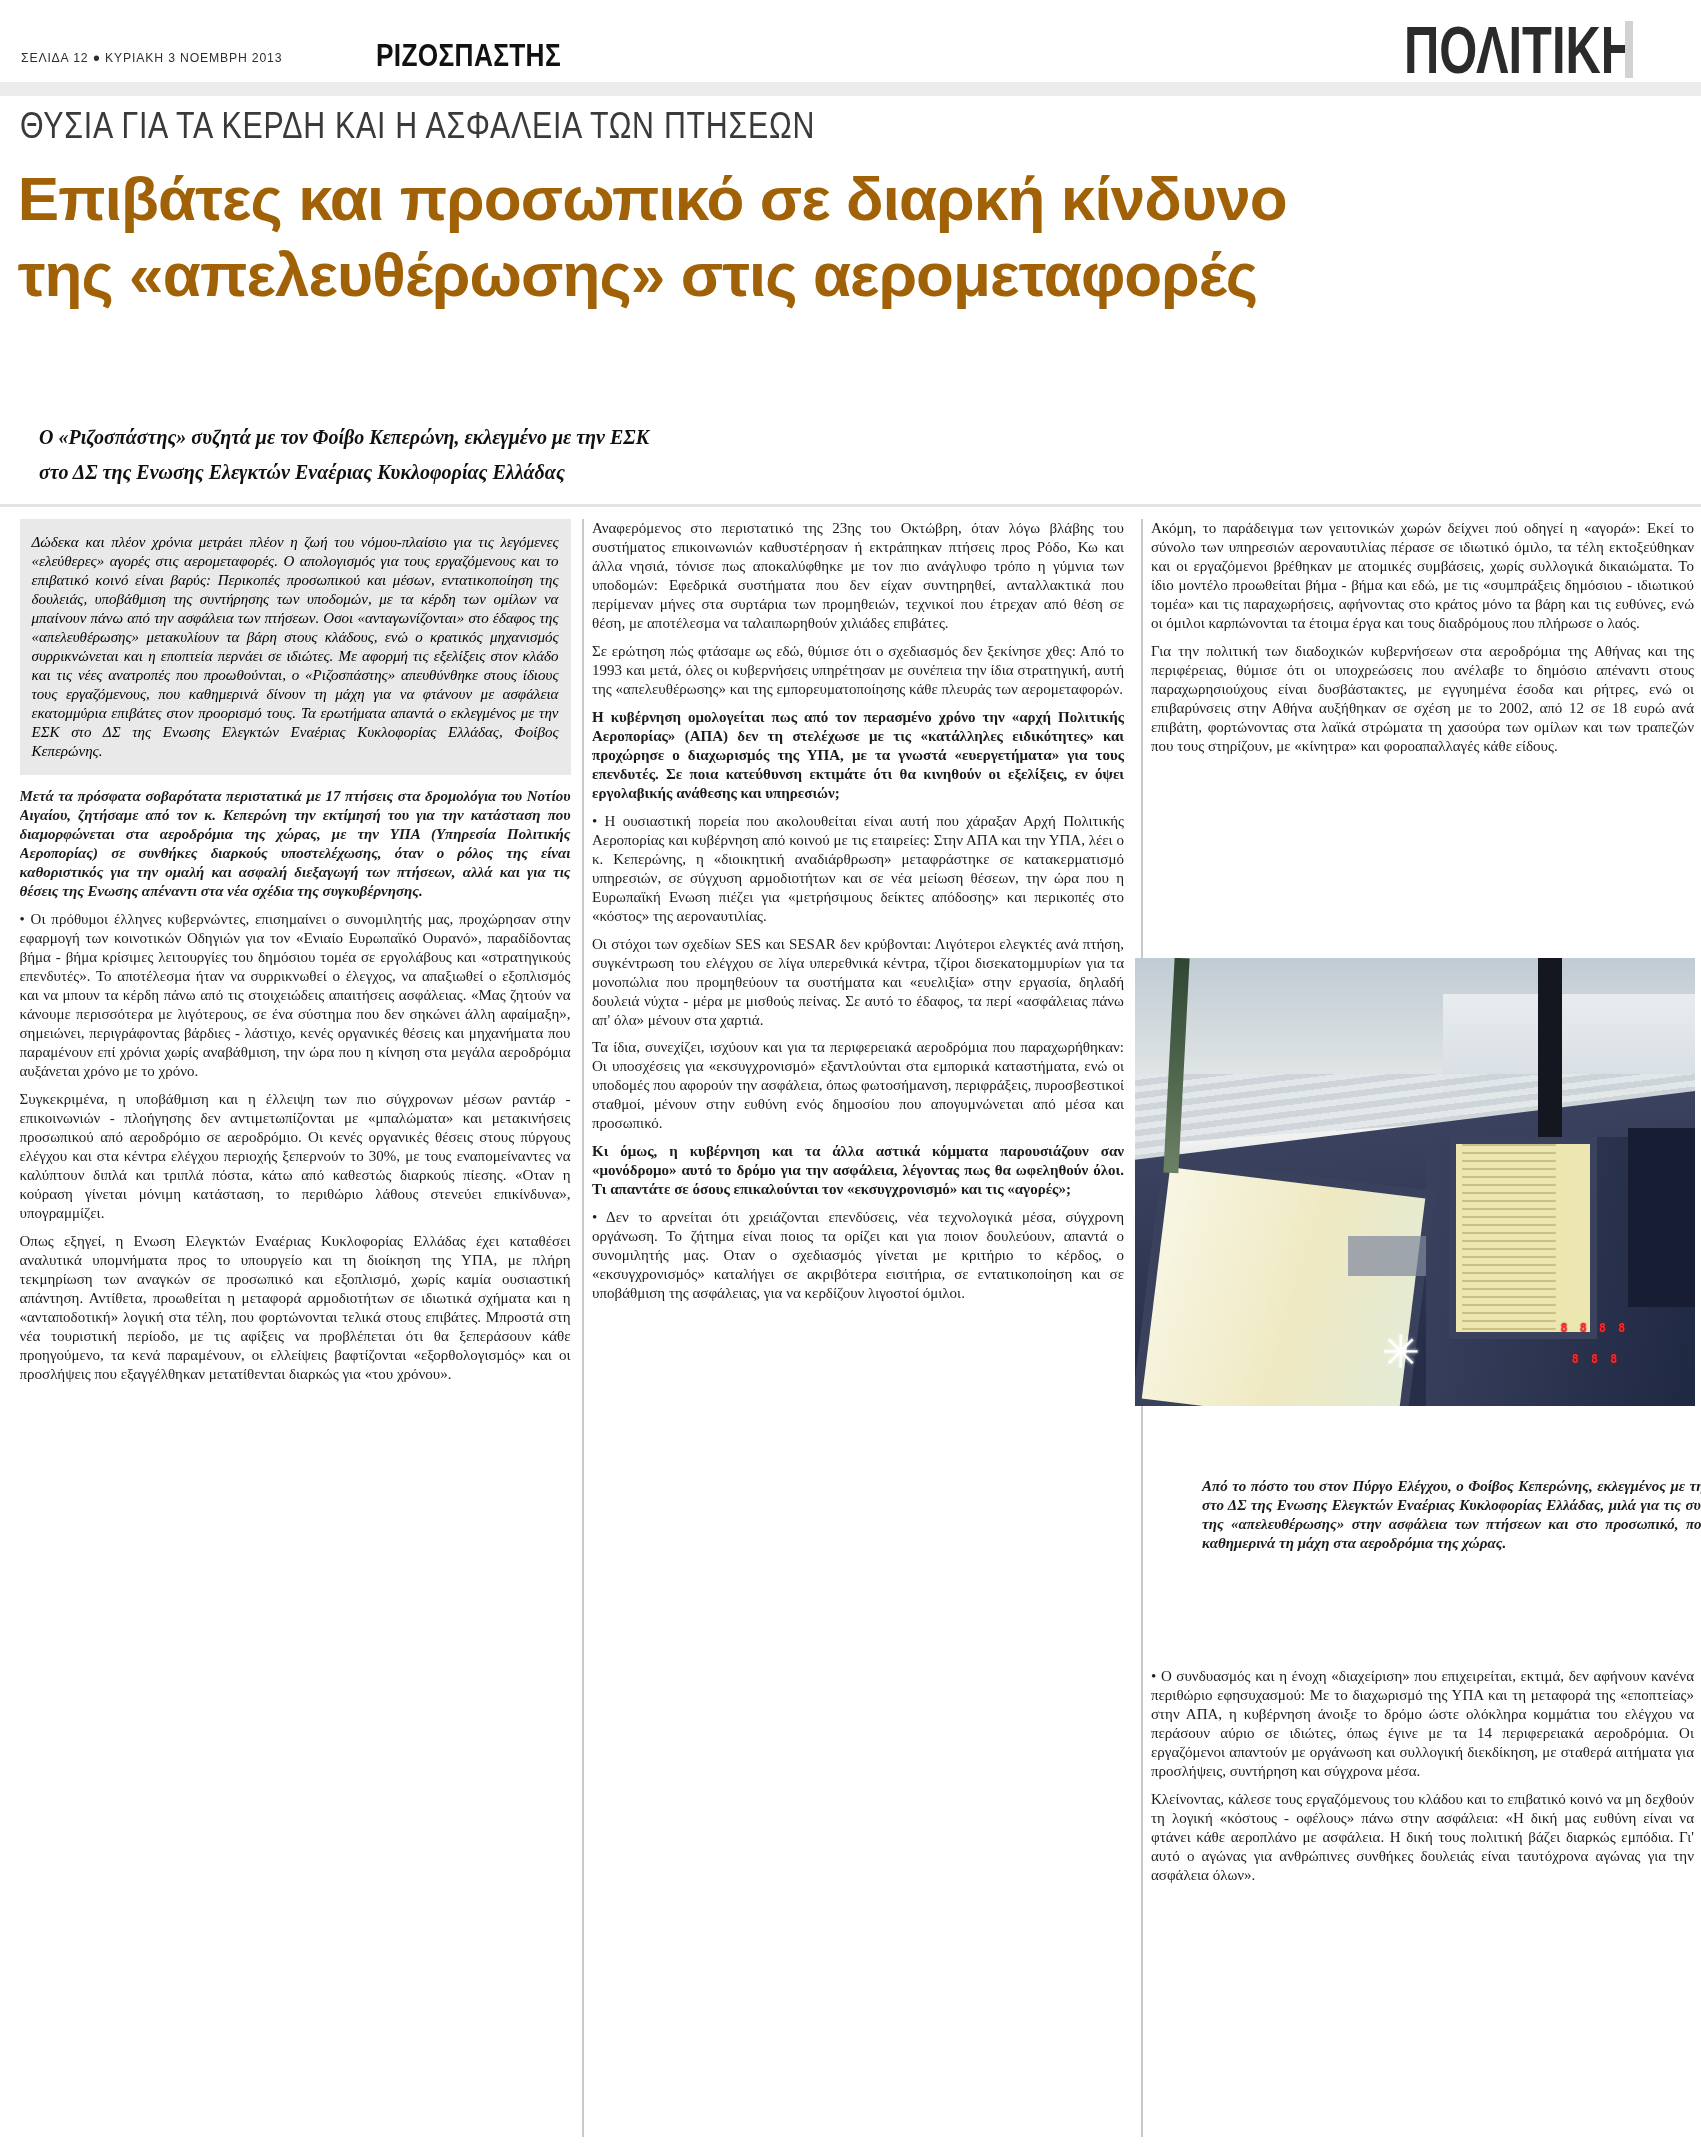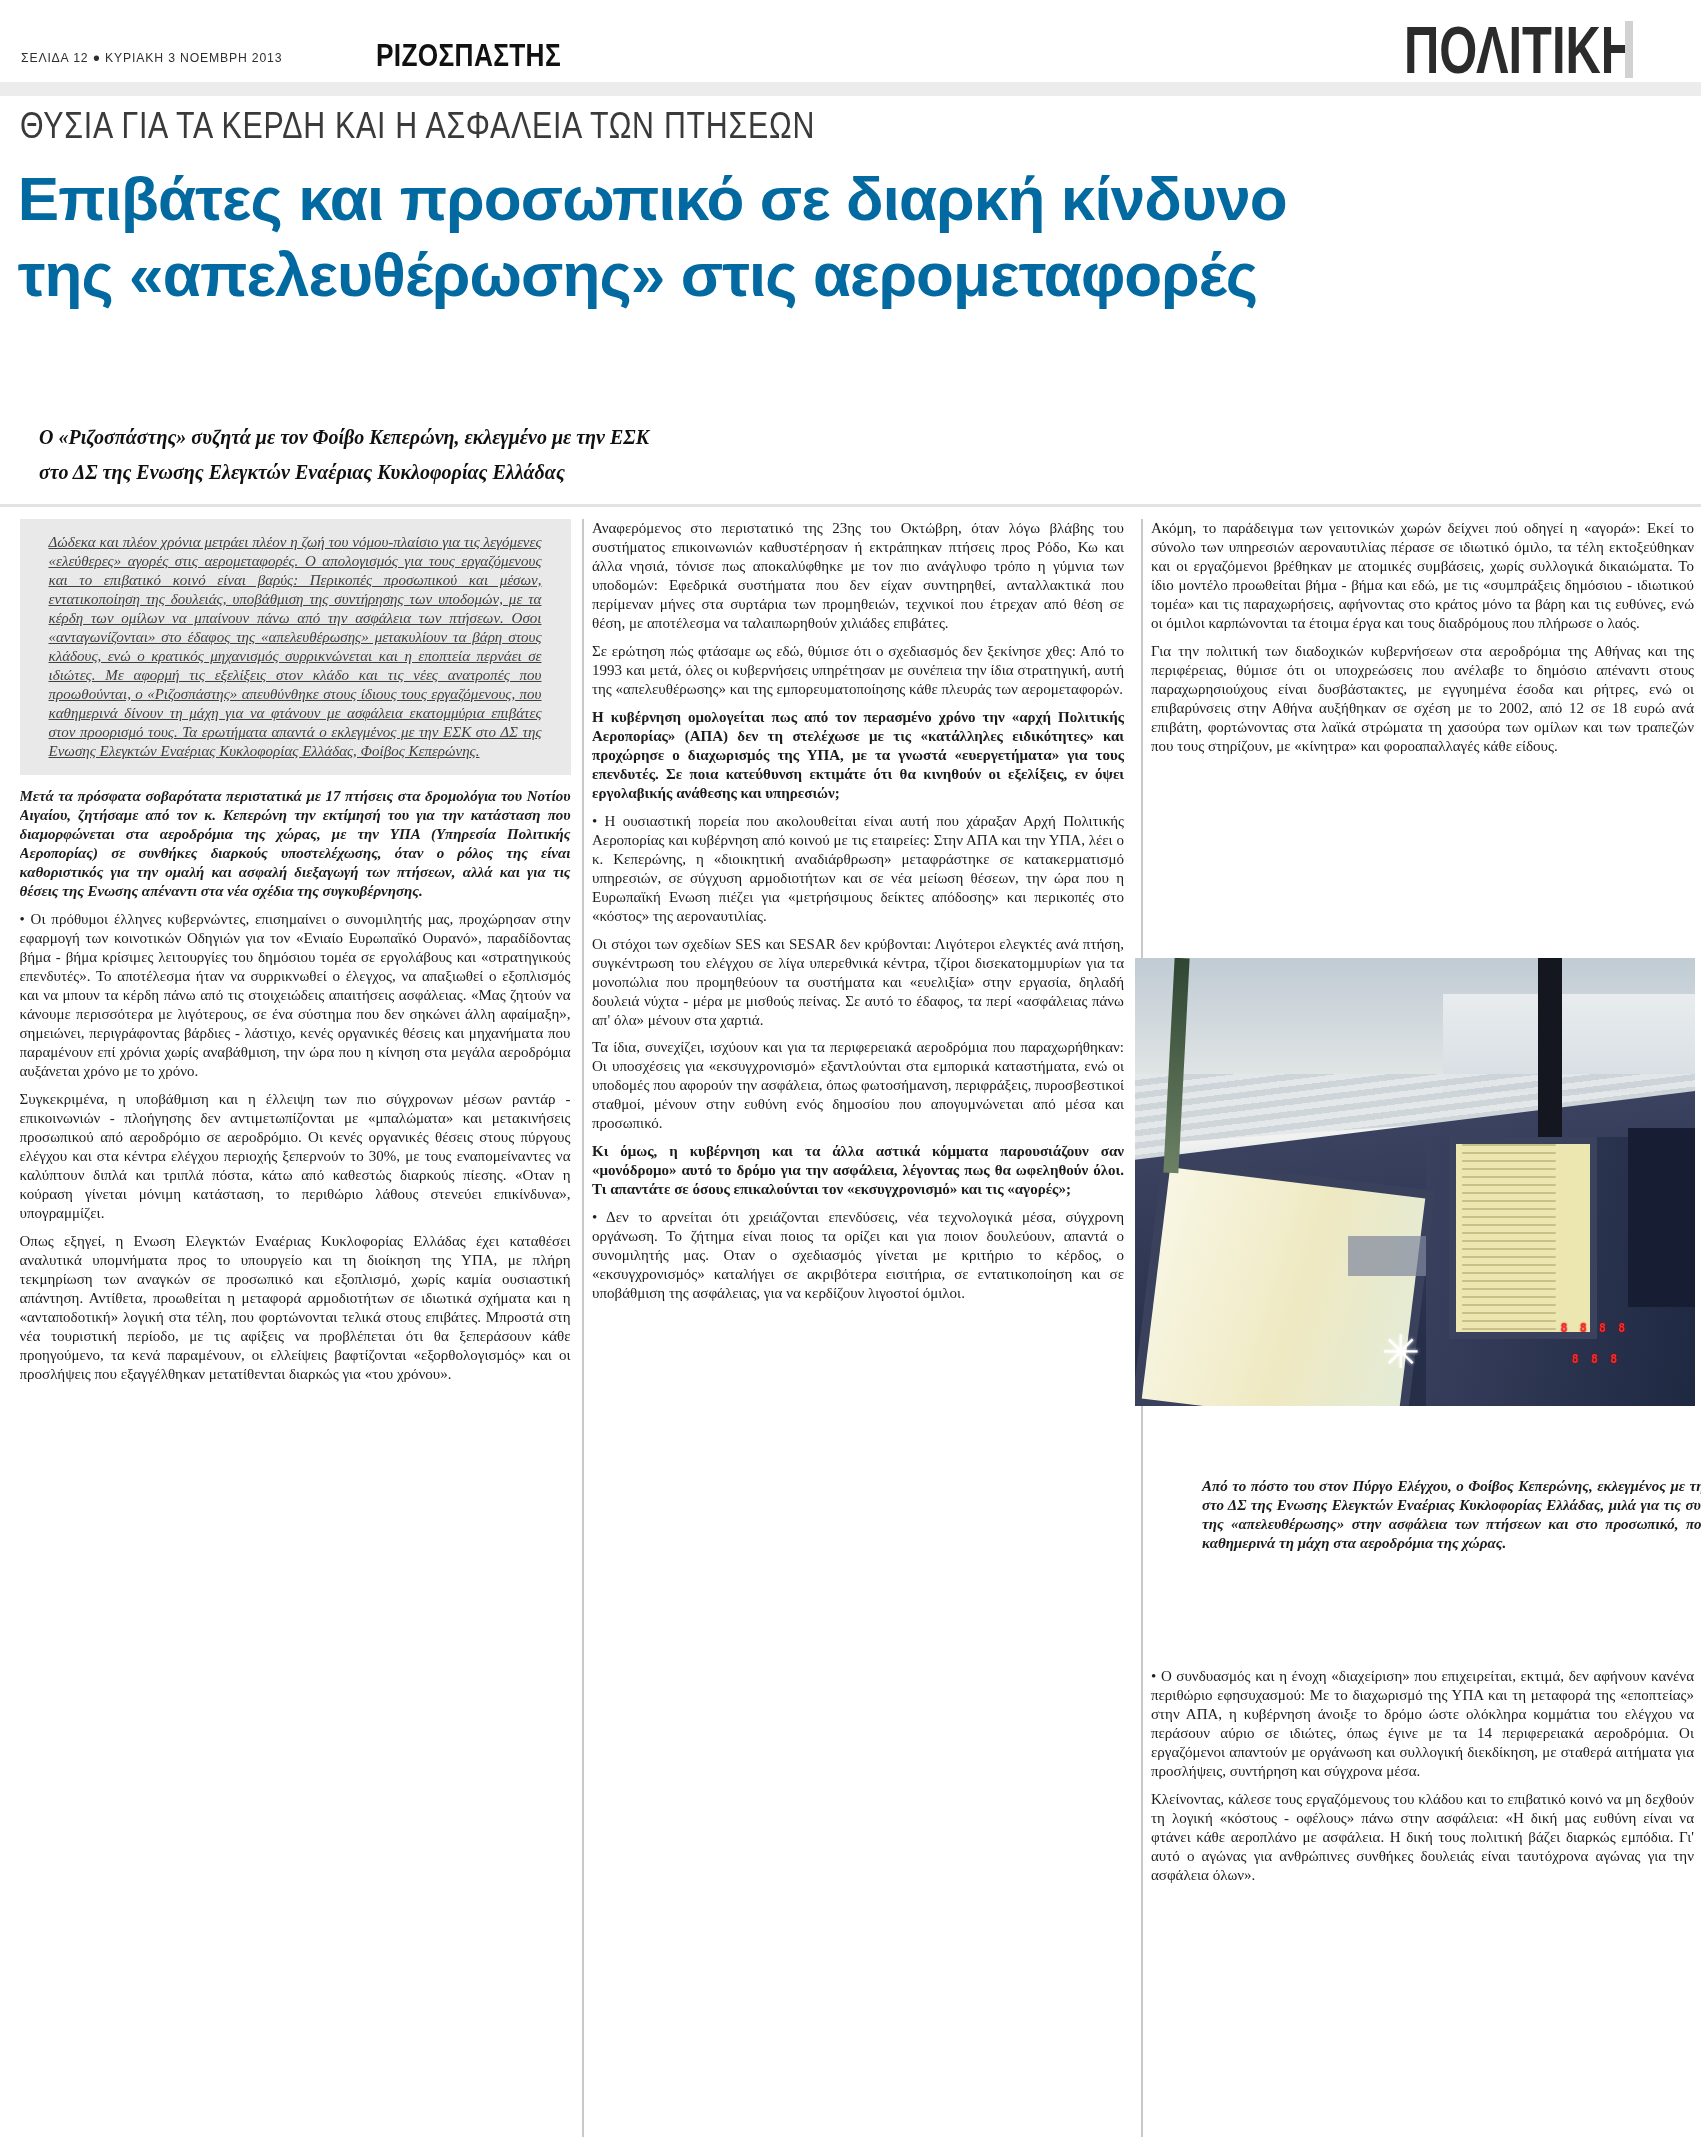--- a/index.html
+++ b/index.html
@@ -14,33 +14,33 @@
     font-size:32px;font-weight:700;color:#111;transform:scaleX(.82);transform-origin:left;letter-spacing:0.4px;}
   .section{left:1404px;top:12.4px;font-family:"Liberation Sans",sans-serif;
     font-size:66px;font-weight:700;color:#2b2b2b;transform:scaleX(.74);transform-origin:left;}
   .section-bar{left:1625px;top:21px;width:8px;height:57px;background:#d2d2d2;}
   .hdr-band{left:0;top:82px;width:1701px;height:14px;background:#ececec;}
 
   
   .kicker{left:19.5px;top:105px;font-family:"Liberation Sans",sans-serif;
     font-size:37px;color:#3a3a3a;transform:scaleX(.82);transform-origin:left;letter-spacing:0.9px;white-space:nowrap;}
   .headline{left:17.7px;top:161px;width:1614px;font-family:"Liberation Sans",sans-serif;
-    font-size:62px;line-height:76px;font-weight:700;color:#0369a1;letter-spacing:-0.9px;}
+    font-size:62px;line-height:76px;font-weight:700;color:#a16207;letter-spacing:-0.9px;}
   .headline span{display:block;}
   .subhead{left:39px;top:420px;width:1330px;font-style:italic;font-weight:700;
     font-size:20px;line-height:35px;color:#101010;}
   .subhead span{display:block;}
   .sub-rule{left:0;top:504px;width:1701px;height:2.7px;background:#e3e3e3;}
 
   
   .colrule{top:519px;width:1.8px;height:1618px;background:#c9c9c9;}
   .col{top:519px;height:1631px;overflow:hidden;text-align:justify;
     font-size:15px;line-height:19px;}
   .col p{margin:0 0 8.9px 0;}
-  .intro-box{background:#e9e9e9;padding:14px 29px;font-style:italic;color:#404040;margin-bottom:12.4px;text-decoration:underline;}
+  .intro-box{background:#e9e9e9;padding:14px 12px;font-style:italic;color:#000000;margin-bottom:12.4px;}
   .lead{font-style:italic;font-weight:700;margin-bottom:10.6px;}
   .qblock{font-weight:700;margin:12.4px 0 12.4px 35px;}
   .caption{font-style:italic;font-weight:700;padding-left:51px;}
 
   
   .photo{left:1135px;top:1020px;width:560px;height:448px;overflow:hidden;background:#c3ccd3;}
   .ph-sky{position:absolute;left:0;top:0;width:100%;height:52%;
     background:linear-gradient(#c0cbd4,#e9ecea 65%,#f3f2ec);}
   .ph-terminal{position:absolute;left:55%;top:8%;width:45%;height:22%;
     background:linear-gradient(#e8ecef,#d6dde2);box-shadow:inset 0 -3.5px 0 #c2cbd2;}

